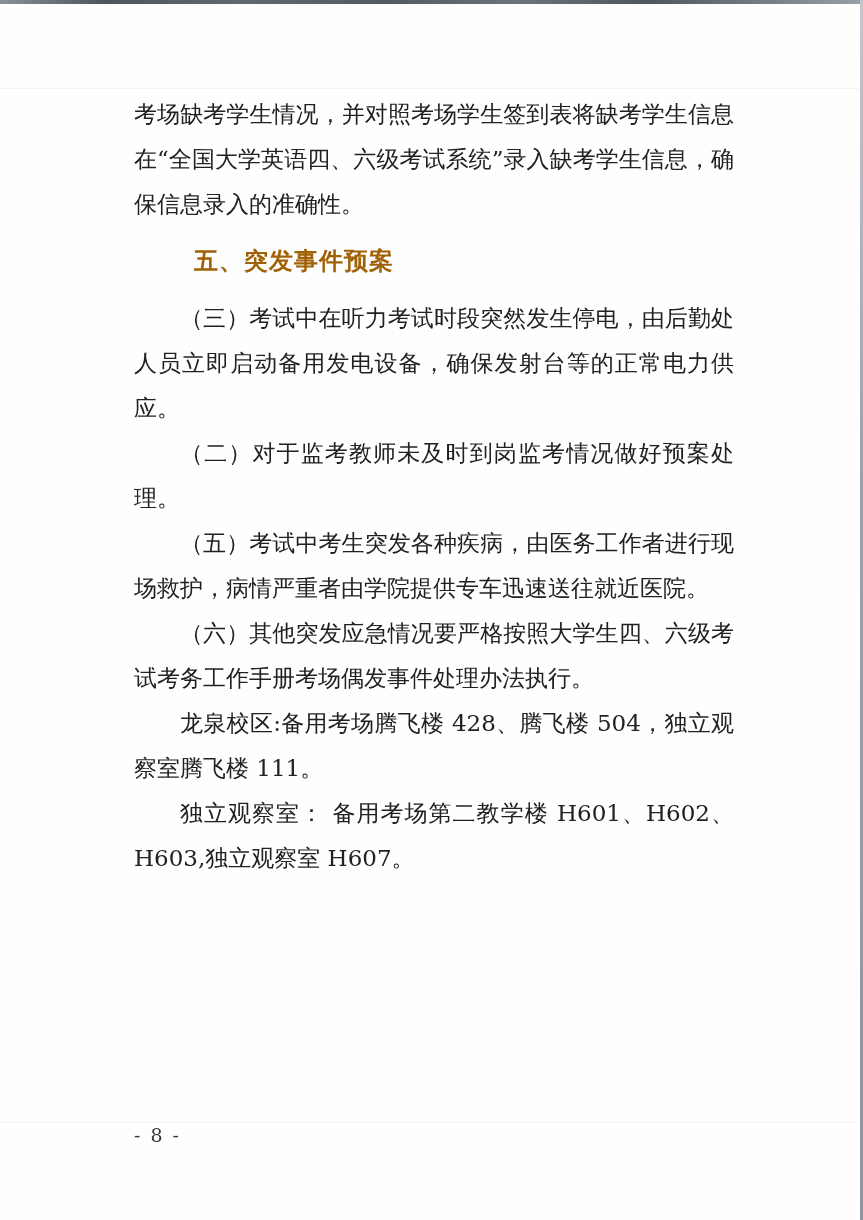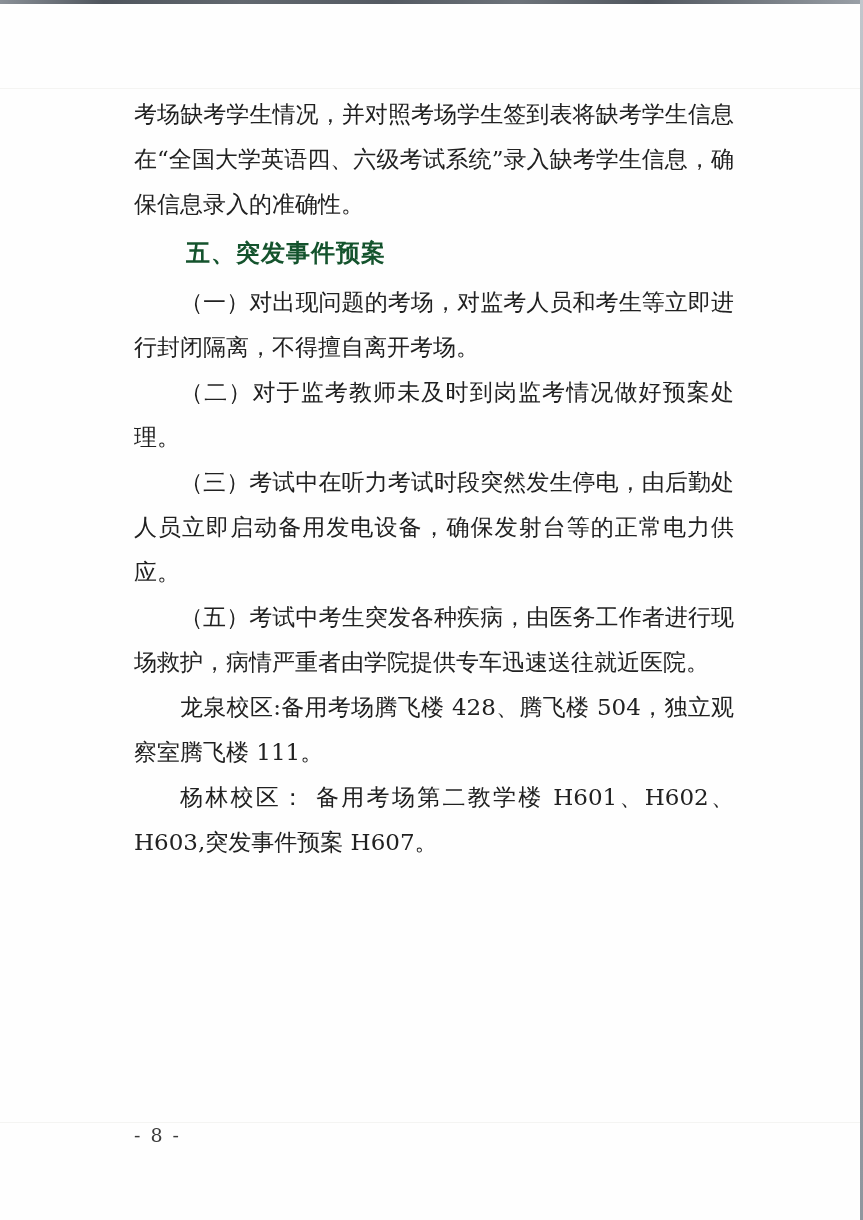--- a/index.html
+++ b/index.html
@@ -49,27 +49,27 @@
     line-height: 45px;
     text-align: justify;
     text-indent: 2em;
     letter-spacing: 0;
     font-weight: 400;
   }
   .body-par.no-indent {
     text-indent: 0;
   }
   .section-heading {
-    margin: 4px;
+    margin: 12px;
     font-size: 24px;
     line-height: 45px;
     text-indent: 2em;
     font-weight: 700;
     font-family: "DejaVu Sans", sans-serif;
-    color: #14532d;
+    color: #a16207;
     letter-spacing: 1px;
   }
   .page-footer {
     position: absolute;
     left: 134px;
     top: 1124px;
   }
   .page-number {
     font-size: 19px;
     color: #3a3a3a;
@@ -86,34 +86,34 @@
   <div class="scan-edge-right"></div>
   <div class="scan-streak" style="top: 88px;"></div>
   <div class="scan-streak" style="top: 1122px;"></div>
 
   <main class="content">
 
     <p class="body-par no-indent">考场缺考学生情况，并对照考场学生签到表将缺考学生信息在“全国大学英语四、六级考试系统”录入缺考学生信息，确保信息录入的准确性。</p>
 
     <h2 class="section-heading">五、突发事件预案</h2>
 
-    <p class="body-par">（一）对出现问题的考场，对监考人员和考生等立即进行封闭隔离，不得擅自离开考场。</p>
+
+    <p class="body-par">（三）考试中在听力考试时段突然发生停电，由后勤处人员立即启动备用发电设备，确保发射台等的正常电力供应。</p>
 
     <p class="body-par">（二）对于监考教师未及时到岗监考情况做好预案处理。</p>
-
-    <p class="body-par">（三）考试中在听力考试时段突然发生停电，由后勤处人员立即启动备用发电设备，确保发射台等的正常电力供应。</p>
 
 
     <p class="body-par">（五）考试中考生突发各种疾病，由医务工作者进行现场救护，病情严重者由学院提供专车迅速送往就近医院。</p>
 
+    <p class="body-par">（六）其他突发应急情况要严格按照大学生四、六级考试考务工作手册考场偶发事件处理办法执行。</p>
 
 
     <p class="body-par">龙泉校区:备用考场腾飞楼 428、腾飞楼 504，独立观察室腾飞楼 111。</p>
 
-    <p class="body-par">杨林校区： 备用考场第二教学楼 H601、H602、H603,突发事件预案 H607。</p>
+    <p class="body-par">独立观察室： 备用考场第二教学楼 H601、H602、H603,独立观察室 H607。</p>
 
   </main>
 
   <footer class="page-footer">
     <span class="page-number">- 8 -</span>
   </footer>
 
 </div>
 
 </body></html>

